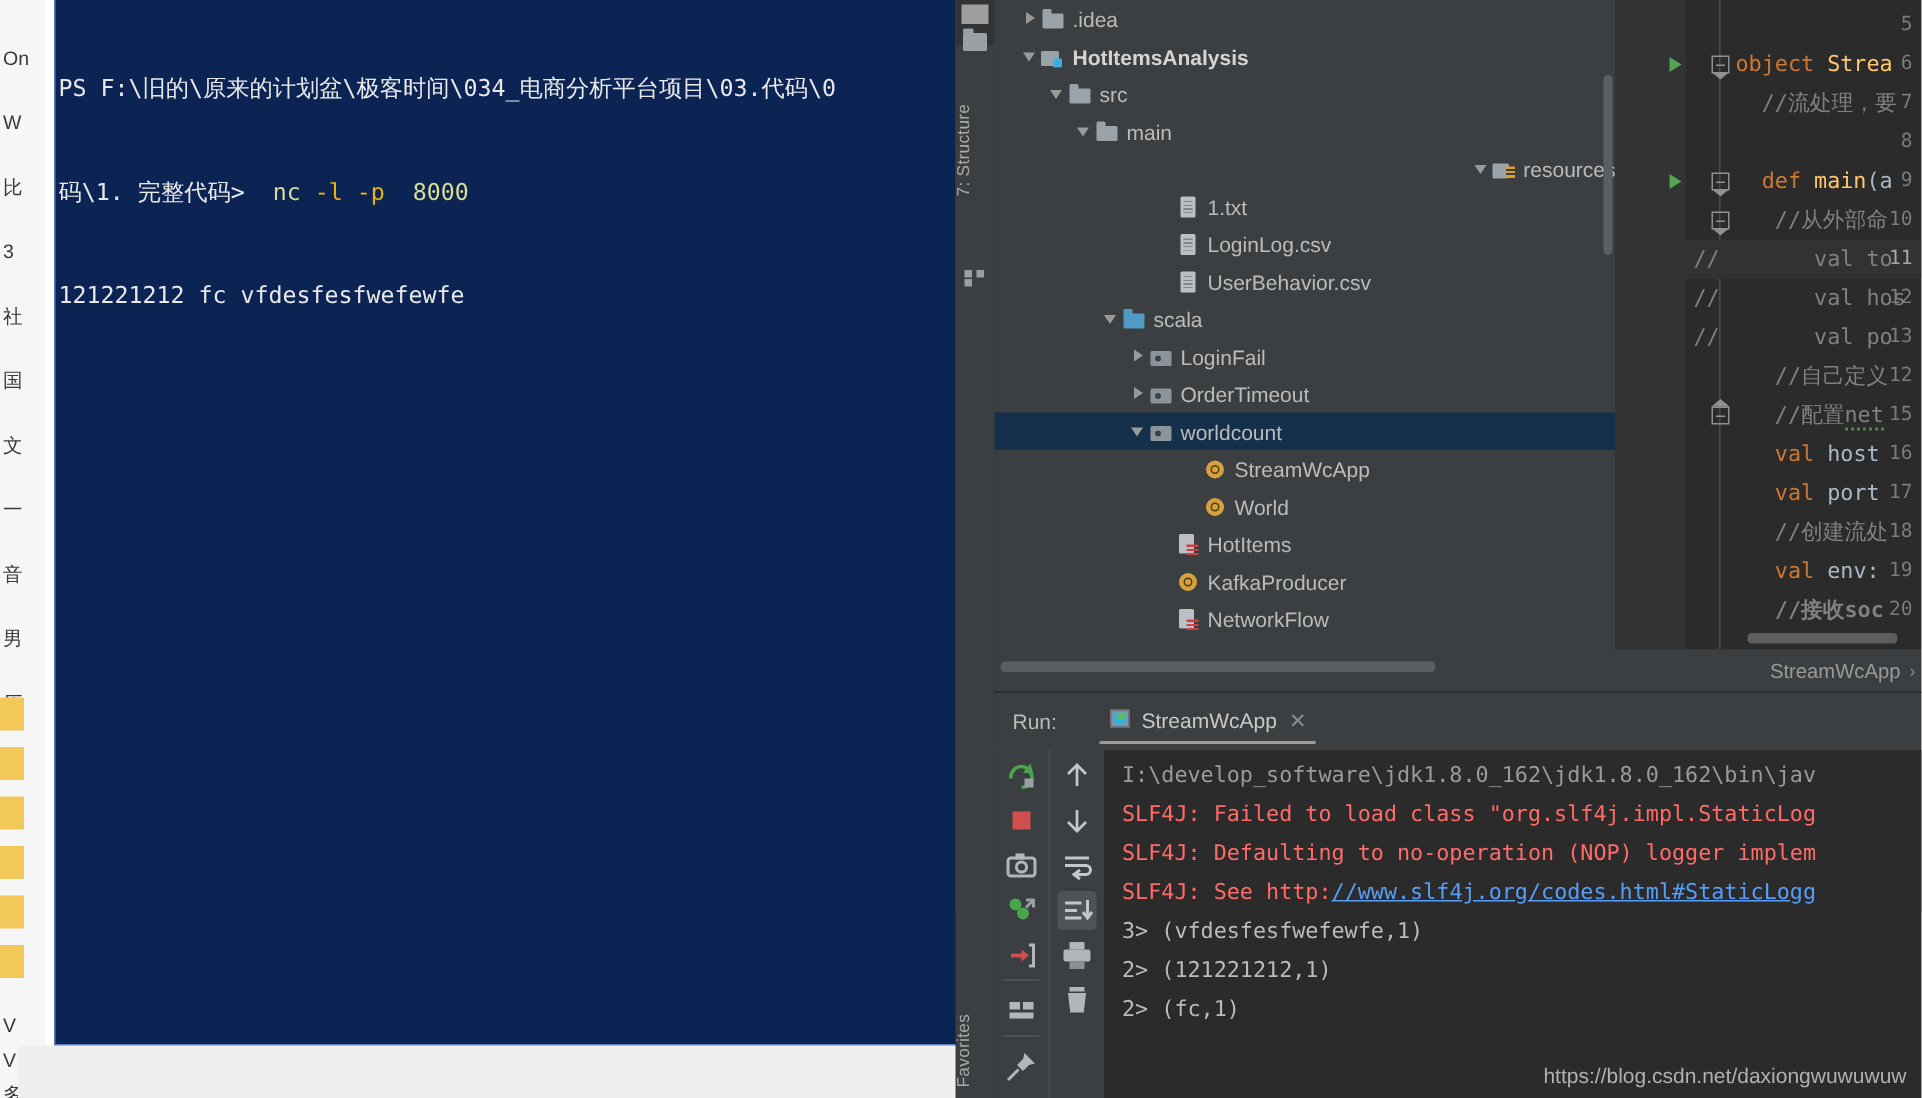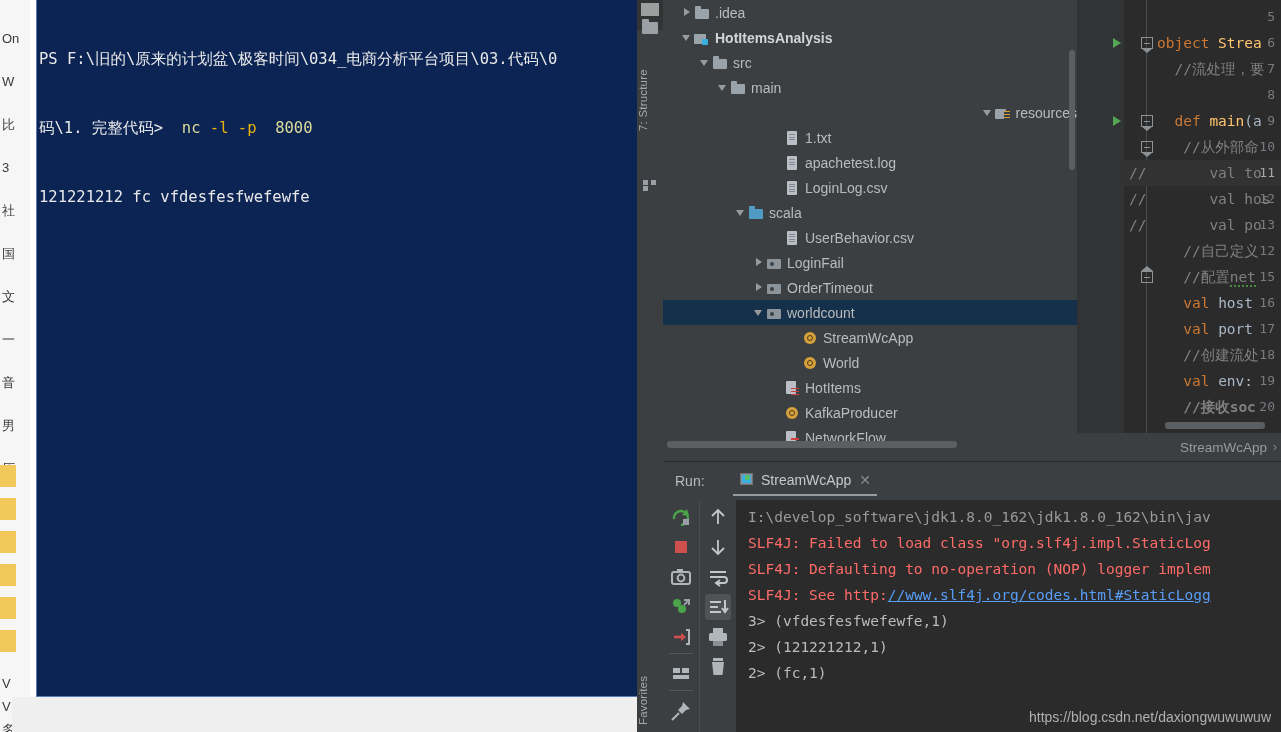--- a/index.html
+++ b/index.html
@@ -389,36 +389,31 @@
             <span class="lbl">resources</span>
           </div>
           <div class="tree-row" style="padding-left: 108px;">
             <span class="twisty none"></span>
             <span class="ico ico-file"></span>
             <span class="lbl">1.txt</span>
           </div>
           <div class="tree-row" style="padding-left: 108px;">
             <span class="twisty none"></span>
             <span class="ico ico-file"></span>
-            <span class="lbl">apachetest.log</span>
+            <span class="lbl">LoginLog.csv</span>
           </div>
           <div class="tree-row" style="padding-left: 108px;">
             <span class="twisty none"></span>
             <span class="ico ico-file"></span>
-            <span class="lbl">LoginLog.csv</span>
+            <span class="lbl">UserBehavior.csv</span>
           </div>
           <div class="tree-row" style="padding-left: 72px;">
             <span class="twisty open"></span>
             <span class="ico ico-folder-blue"></span>
             <span class="lbl">scala</span>
-          </div>
-          <div class="tree-row" style="padding-left: 108px;">
-            <span class="twisty none"></span>
-            <span class="ico ico-file"></span>
-            <span class="lbl">UserBehavior.csv</span>
           </div>
           <div class="tree-row" style="padding-left: 90px;">
             <span class="twisty closed"></span>
             <span class="ico ico-pkg"></span>
             <span class="lbl">LoginFail</span>
           </div>
           <div class="tree-row" style="padding-left: 90px;">
             <span class="twisty closed"></span>
             <span class="ico ico-pkg"></span>
             <span class="lbl">OrderTimeout</span>

